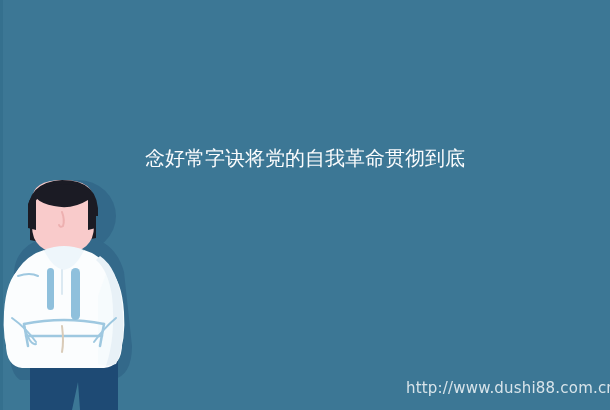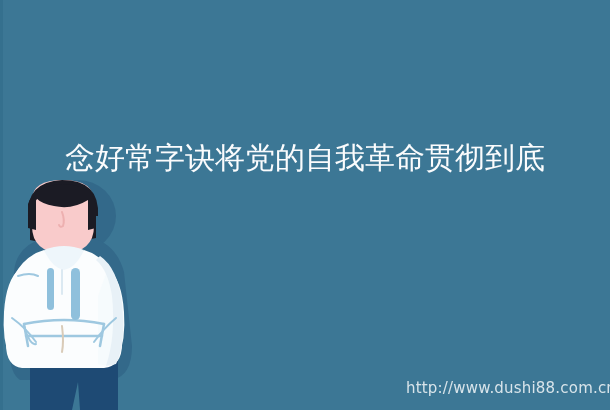--- a/index.html
+++ b/index.html
@@ -25,21 +25,21 @@
     background: #35708e;
   }
   
   #headline {
     position: absolute;
     left: 0;
     top: 141px;
     width: 610px;
     text-align: center;
     color: #fbfcfd;
-    font-size: 30px;
+    font-size: 20px;
     line-height: 34px;
     letter-spacing: 0px;
     white-space: nowrap;
     font-weight: 400;
     font-family: "DejaVu Sans", "Liberation Sans", sans-serif;
   }
   
   #figure {
     position: absolute;
     left: 0;

